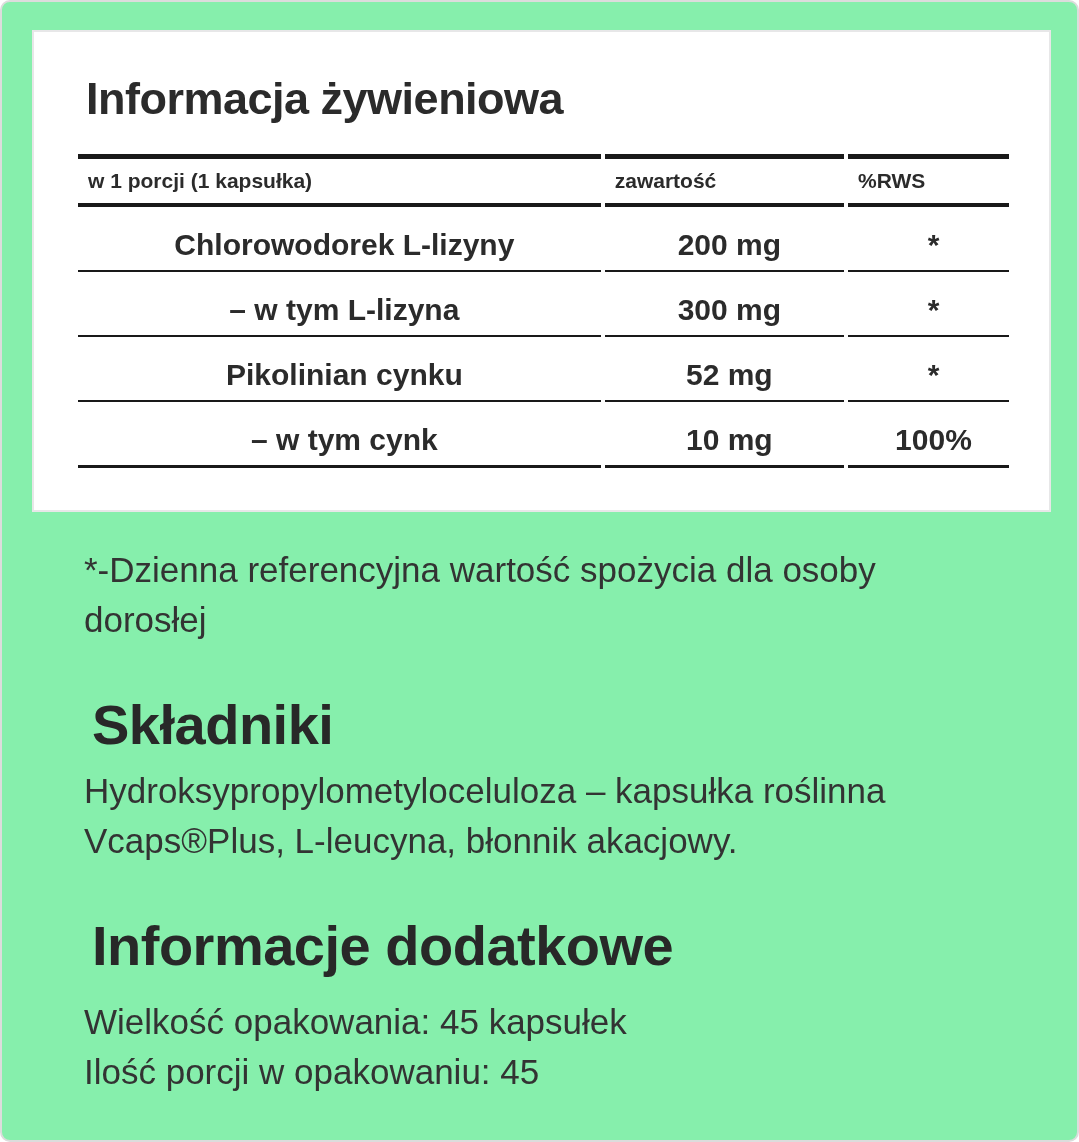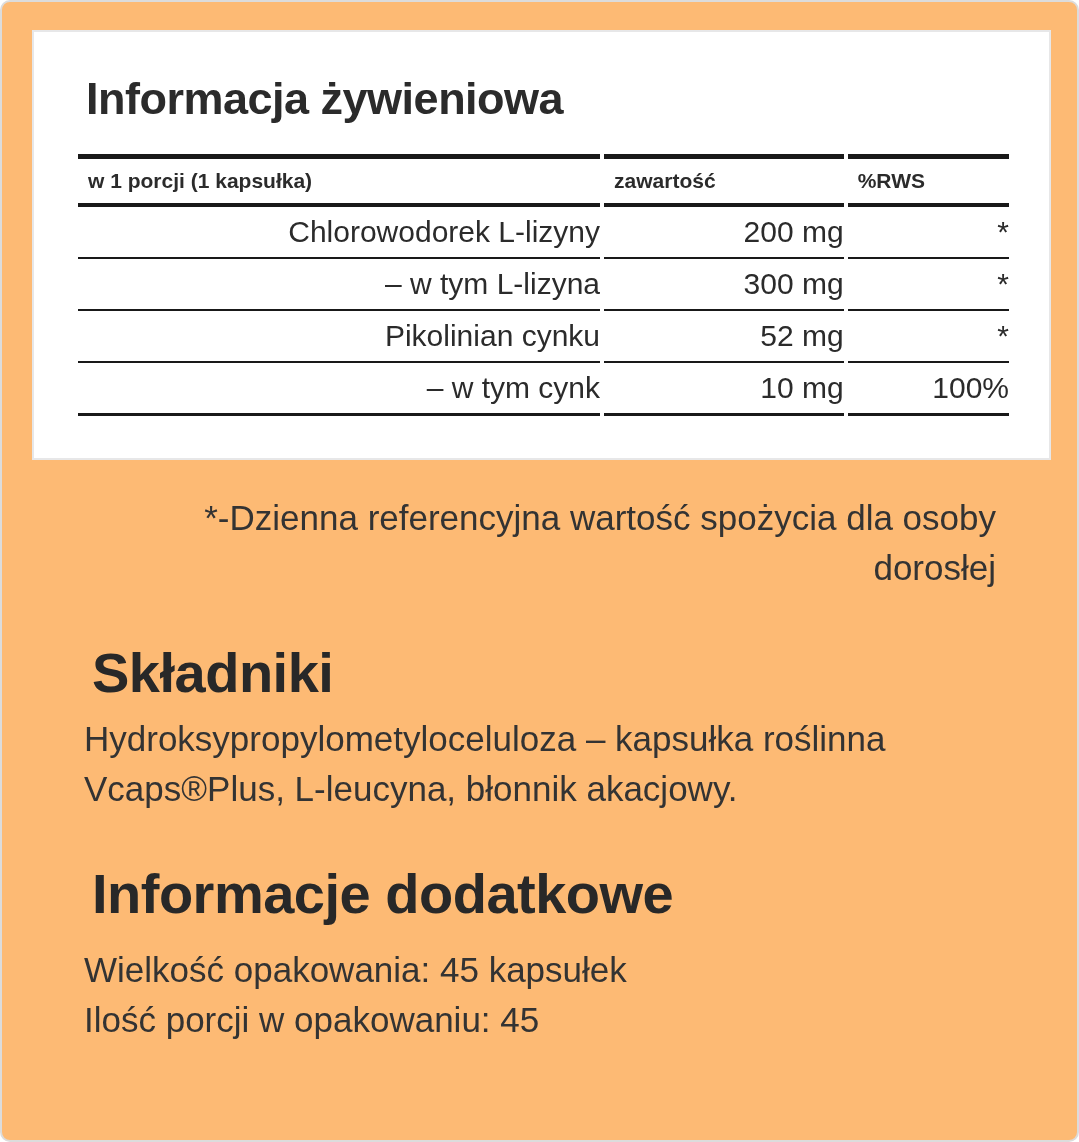--- a/index.html
+++ b/index.html
@@ -5,21 +5,21 @@
   html, body {
     margin: 0;
     padding: 0;
     background: #ffffff;
     font-family: "Liberation Sans", "DejaVu Sans", sans-serif;
   }
   .panel {
     box-sizing: border-box;
     width: 1079px;
     height: 1142px;
-    background: #fdba74;
+    background: #86efac;
     border: 2px solid #dcdcdc;
     border-radius: 10px;
     padding: 28px 30px 0 30px;
     overflow: hidden;
     color: #2b2b2b;
   }
   
   .card {
     box-sizing: border-box;
     width: 1019px;
@@ -46,40 +46,40 @@
     border-bottom: 4px solid #191919;
     font-size: 21px;
     font-weight: bold;
     text-align: left;
     padding: 10px 0 10px 10px;
     white-space: nowrap;
   }
   table.nutrition td {
     border-bottom: 2px solid #191919;
     font-size: 30px;
-    font-weight: normal;
-    text-align: right;
-    padding: 8px 0 8px 10px;
+    font-weight: bold;
+    text-align: center;
+    padding: 21px 0 8px 10px;
     white-space: nowrap;
   }
   table.nutrition tr.last-row td {
     border-bottom: 3px solid #191919;
   }
   .col-name   { width: 522px; }
   .col-amount { width: 236px; }
   .col-rws    { width: 155px; }
   
   .textblock {
     margin: 0 0 0 52px;
     max-width: 912px;
     font-size: 35px;
     line-height: 50px;
     color: #333333;
   }
-  .footnote { margin-top: 33px; text-align: right; }
+  .footnote { margin-top: 33px; }
   .section-heading {
     margin: 55px 0 0 60px;
     font-size: 56px;
     line-height: 50px;
     font-weight: bold;
     color: #282828;
     letter-spacing: -0.5px;
   }
   .ingredients-text { margin-top: 16px; }
   .info-lines { margin-top: 26px; }

